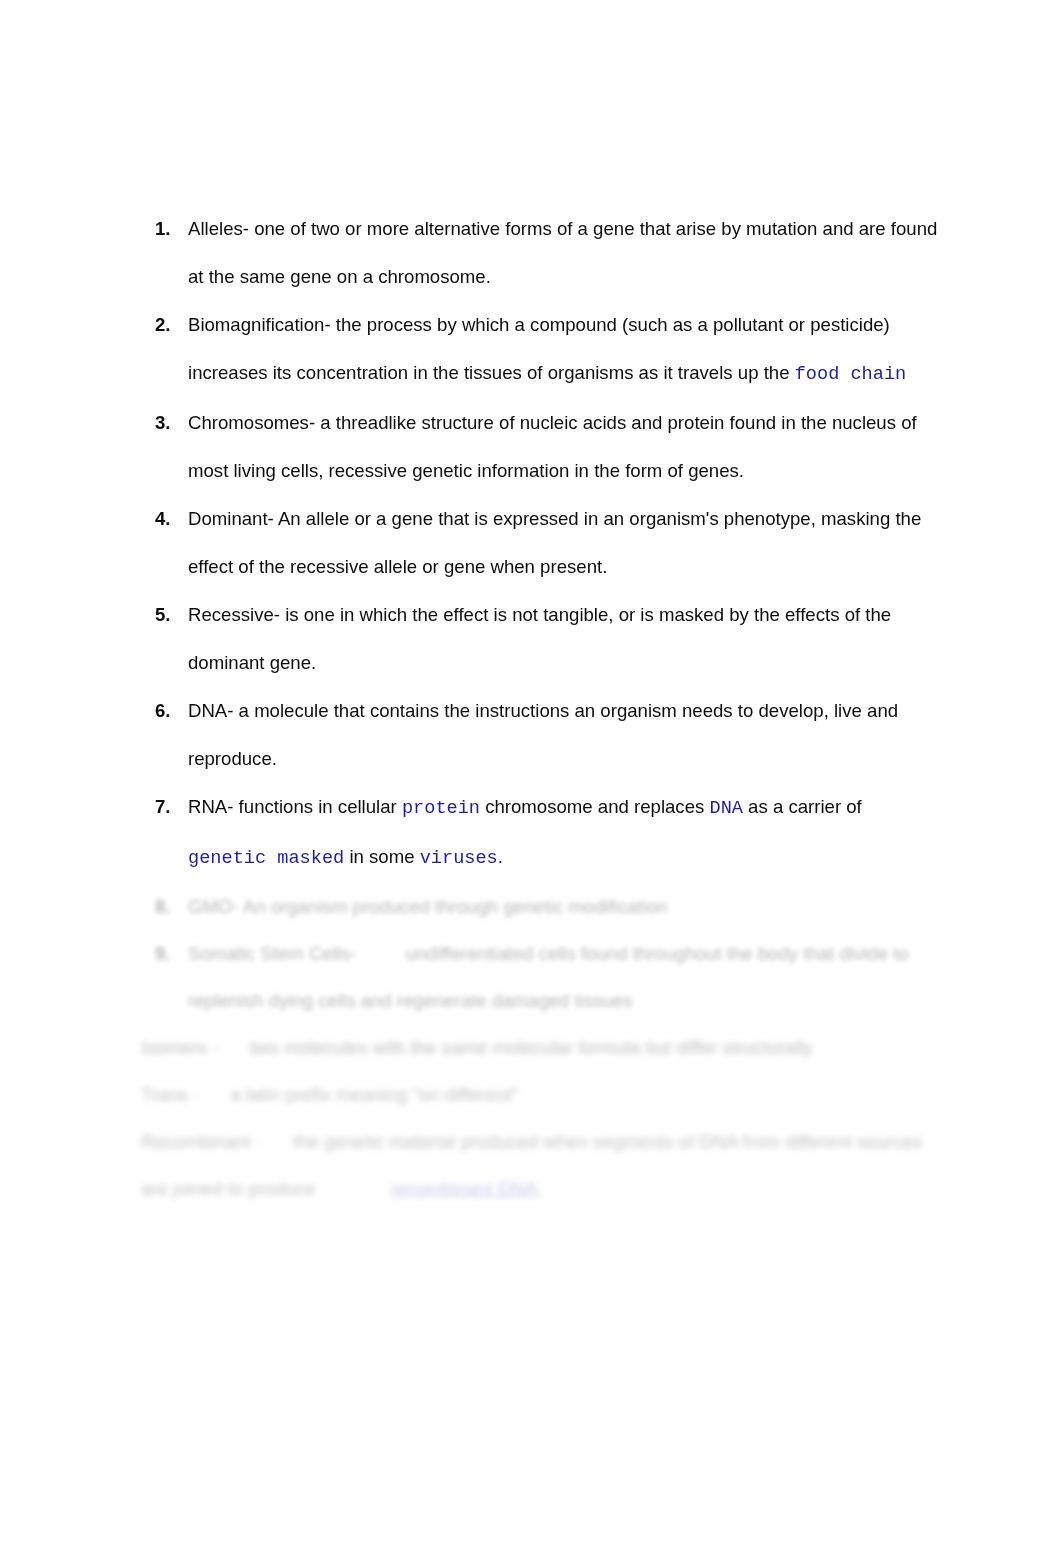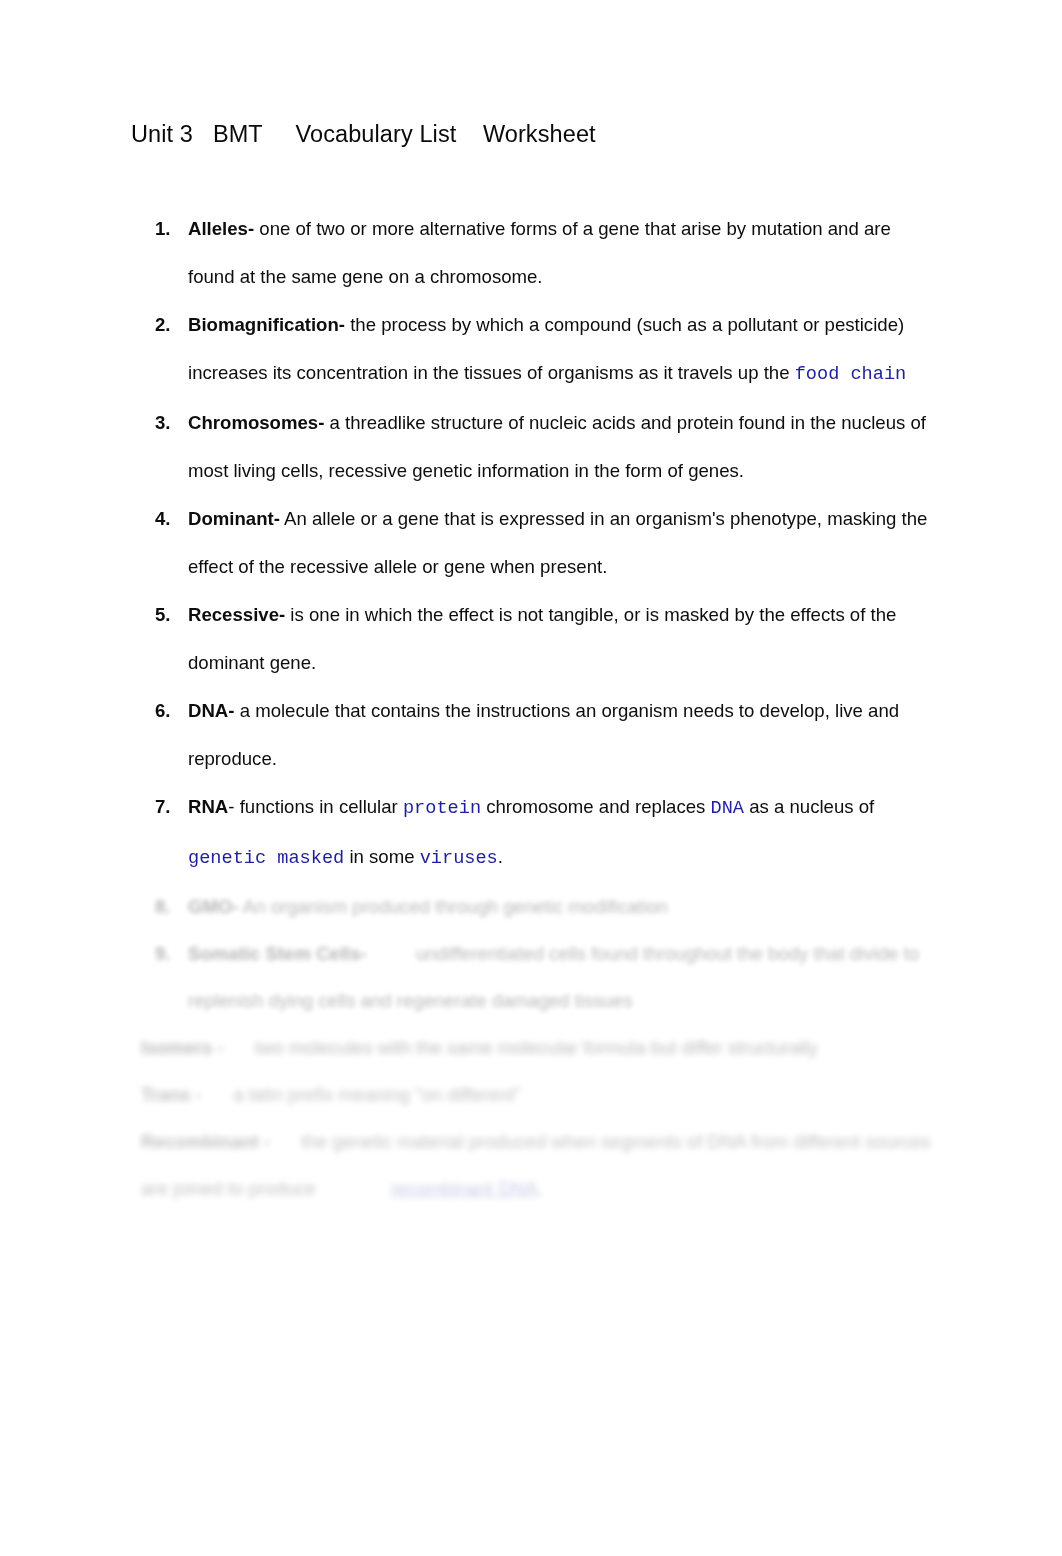--- a/index.html
+++ b/index.html
@@ -57,21 +57,21 @@
   .vocab-num {
     position: absolute;
     left: 24px;
     top: 0;
     font-weight: bold;
     font-size: 18.6px;
     line-height: 48px;
     color: #0d0d0d;
   }
   .term {
-    font-weight: bold;
+    font-weight: normal;
   }
   .lnk {
     color: #1f1f9e;
     text-decoration: none;
     font-family: Liberation Mono, monospace;
   }
   .lnk-u {
     color: #2a2aa5;
     text-decoration: underline;
   }
@@ -94,21 +94,20 @@
   }
   .gap-sm { display: inline-block; width: 26px; }
   .gap-md { display: inline-block; width: 44px; }
   .gap-lg { display: inline-block; width: 70px; }
 </style>
 </head>
 <body>
 
 <div class="page">
 
-  <div class="doc-title">Unit 3   BMT     Vocabulary List    Worksheet</div>
 
   <ol class="vocab-list">
 
     <li class="vocab-item">
       <span class="vocab-num">1.</span>
       <span class="term">Alleles-</span><span> one of two or more alternative forms of a gene that arise by mutation and are found at the same gene on a chromosome.</span>
     </li>
 
     <li class="vocab-item">
       <span class="vocab-num">2.</span>
@@ -130,21 +129,21 @@
       <span class="term">Recessive-</span><span> is one in which the effect is not tangible, or is masked by the effects of the dominant gene.</span>
     </li>
 
     <li class="vocab-item">
       <span class="vocab-num">6.</span>
       <span class="term">DNA-</span><span> a molecule that contains the instructions an organism needs to develop, live and reproduce.</span>
     </li>
 
     <li class="vocab-item">
       <span class="vocab-num">7.</span>
-      <span class="term">RNA</span><span>- functions in cellular </span><a class="lnk" href="#">protein</a><span> chromosome and replaces </span><a class="lnk" href="#">DNA</a><span> as a nucleus of </span><a class="lnk" href="#">genetic masked</a><span> in some </span><a class="lnk" href="#">viruses</a><span>.</span>
+      <span class="term">RNA</span><span>- functions in cellular </span><a class="lnk" href="#">protein</a><span> chromosome and replaces </span><a class="lnk" href="#">DNA</a><span> as a carrier of </span><a class="lnk" href="#">genetic masked</a><span> in some </span><a class="lnk" href="#">viruses</a><span>.</span>
     </li>
 
     <li class="vocab-item tight faded blur-1">
       <span class="vocab-num">8.</span>
       <span class="term">GMO-</span><span> An organism produced through genetic modification</span>
     </li>
 
     <li class="vocab-item tight faded blur-2">
       <span class="vocab-num">9.</span>
       <span class="term">Somatic Stem Cells-</span><span class="gap-md"></span><span>  undifferentiated cells found throughout the body that divide to replenish dying cells and regenerate damaged tissues</span>

